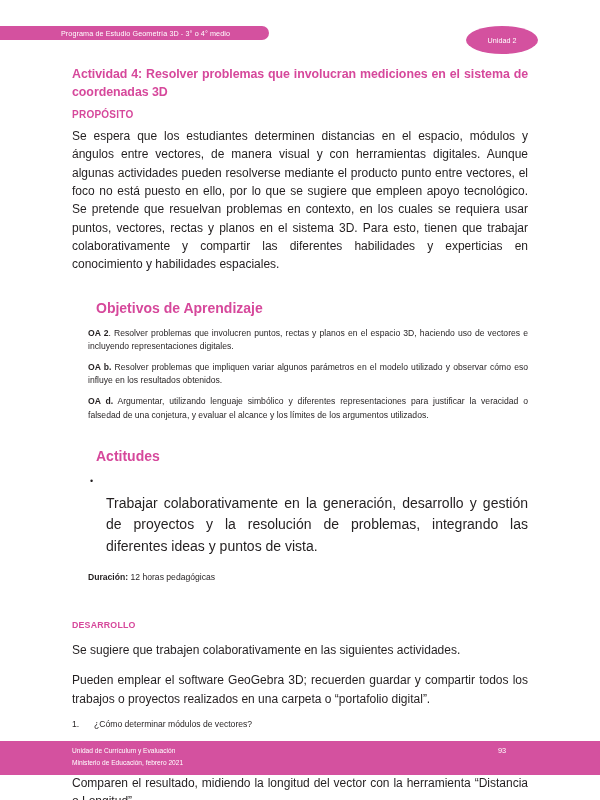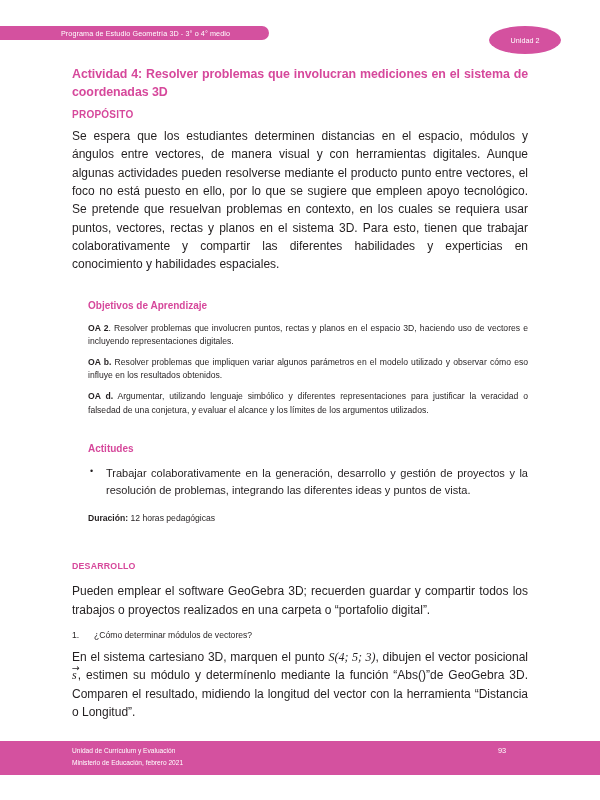--- a/index.html
+++ b/index.html
@@ -34,21 +34,21 @@
   .header-band-text {
     color: #ffffff;
     font-size: 7.2px;
     letter-spacing: 0.1px;
     white-space: nowrap;
     padding-left: 22px;
   }
   .unit-badge {
     position: absolute;
     top: 26px;
-    left: 489px;
+    left: 466px;
     width: 72px;
     height: 28px;
     background: #d4519f;
     border-radius: 50%;
     display: flex;
     align-items: center;
     justify-content: center;
   }
   .unit-badge-text {
     color: #ffffff;
@@ -93,23 +93,23 @@
   p.body:last-child { margin-bottom: 0; }
 
   
   .indent-block {
     margin-left: 16px;
     width: 440px;
   }
 
   .sub-heading {
     color: #d6489b;
-    font-size: 10px;
-    font-weight: bold;
-    margin: 0 0 11px 0;
+    font-size: 14px;
+    font-weight: bold;
+    margin: 0 0 11px 8px;
   }
 
   .oa-item {
     font-size: 8.6px;
     line-height: 1.53;
     text-align: justify;
     margin: 0 0 8px 0;
   }
   .oa-item b { font-weight: bold; }
 
@@ -121,23 +121,24 @@
   .bullet-dot {
     width: 18px;
     flex: 0 0 18px;
     font-size: 9px;
     line-height: 1.5;
     padding-left: 2px;
     color: #231f20;
   }
   .bullet-text {
     flex: 1;
-    font-size: 11px;
-    line-height: 1.53;
-    text-align: justify;
+    font-size: 14px;
+    line-height: 1.53;
+    text-align: justify;
+    margin-top: 18px;
   }
 
   .duracion {
     font-size: 8.6px;
     line-height: 1.5;
     margin: 14px 0 0 0;
   }
   .duracion b { font-weight: bold; }
 
   
@@ -258,20 +259,21 @@
     </div>
 
     <p class="duracion">
       <b>Duración:</b><span> 12 horas pedagógicas</span>
     </p>
   </div>
 
   <div class="desarrollo-wrap">
     <div class="desarrollo-label">DESARROLLO</div>
 
+    <p class="body" style="margin-bottom:12px;">Se sugiere que trabajen colaborativamente en las siguientes actividades.</p>
 
     <p class="body" style="margin-bottom:10px;">Pueden emplear el software GeoGebra 3D; recuerden guardar y compartir todos los trabajos o proyectos realizados en una carpeta o “portafolio digital”.</p>
 
     <div class="numbered-row">
       <span class="num-marker">1.</span>
       <span class="num-text">¿Cómo determinar módulos de vectores?</span>
     </div>
 
     <p class="body"><span>En el sistema cartesiano 3D, marquen el punto </span><span class="math-it">S(4; 5; 3)</span><span>, dibujen el vector posicional </span><span class="vec">s</span><span>, estimen su módulo y determínenlo mediante la función “Abs()”de GeoGebra 3D. Comparen el resultado, midiendo la longitud del vector con la herramienta “Distancia o Longitud”.</span></p>
   </div>

